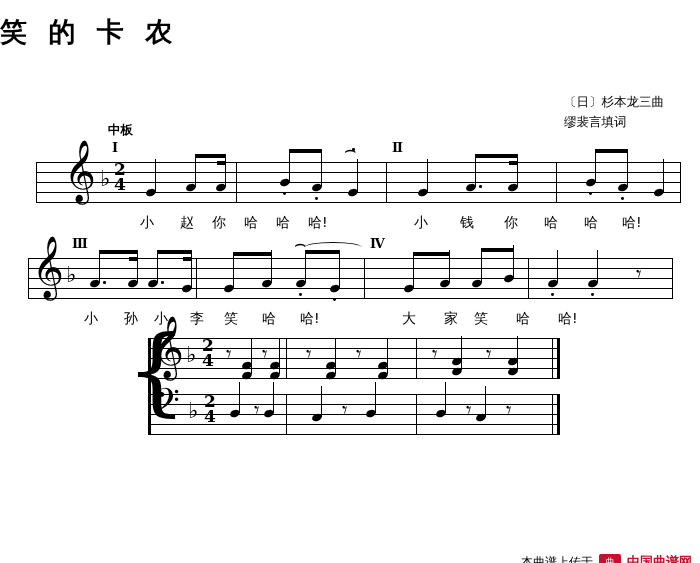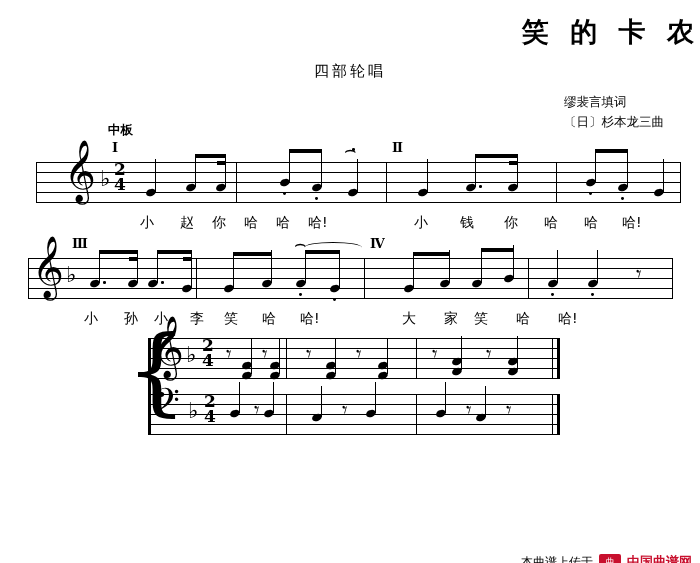--- a/index.html
+++ b/index.html
@@ -14,21 +14,21 @@
     color: #000000;
     position: relative;
     overflow: hidden;
   }
   .sheet {
     position: relative;
     width: 700px;
     height: 563px;
   }
   .title {
-    text-align: right;
+    text-align: left;
     font-family: "DejaVu Serif", "Liberation Serif", serif;
     font-weight: bold;
     font-size: 27px;
     letter-spacing: 6px;
     margin-top: 14px;
   }
   .subtitle {
     text-align: center;
     font-family: "DejaVu Serif", "Liberation Serif", serif;
     font-size: 15px;
@@ -206,25 +206,24 @@
     font-weight: bold;
     font-size: 13px;
   }
 </style>
 </head>
 <body>
 
 <div class="sheet">
 
   <div class="title">笑 的 卡 农</div>
-  <div class="subtitle">四部轮唱</div>
 
   <div class="credits">
+    <div>〔日〕杉本龙三曲</div>
     <div>缪裴言填词</div>
-    <div>〔日〕杉本龙三曲</div>
   </div>
 
   <div class="system" style="left:36px; top:118px; width:645px; height:90px;">
     <div class="tempo" style="left:72px; top:-10px;">中板</div>
     <div class="entry-num" style="left:76px; top:8px;">Ⅰ</div>
 
     <div class="staff-lines" style="width:645px; height:40px; top:30px;">
       <i style="top:0px;"></i>
         <i style="top:10px;"></i>
         <i style="top:20px;"></i>

